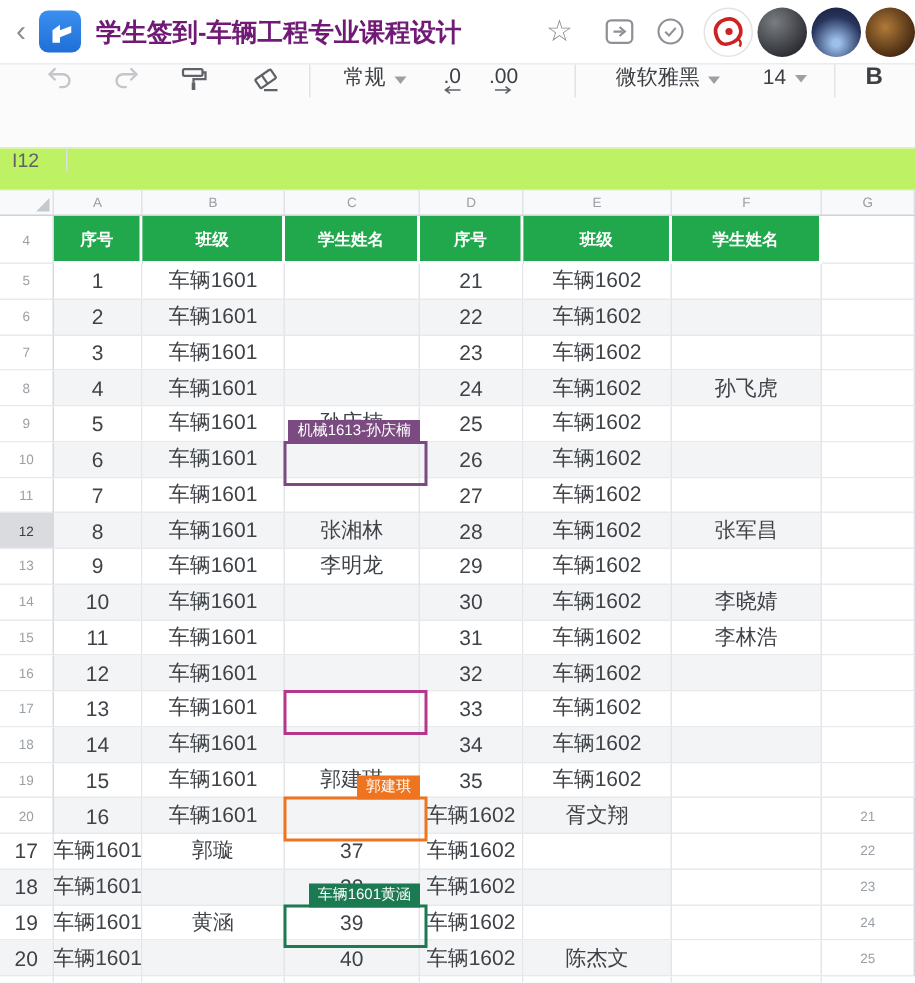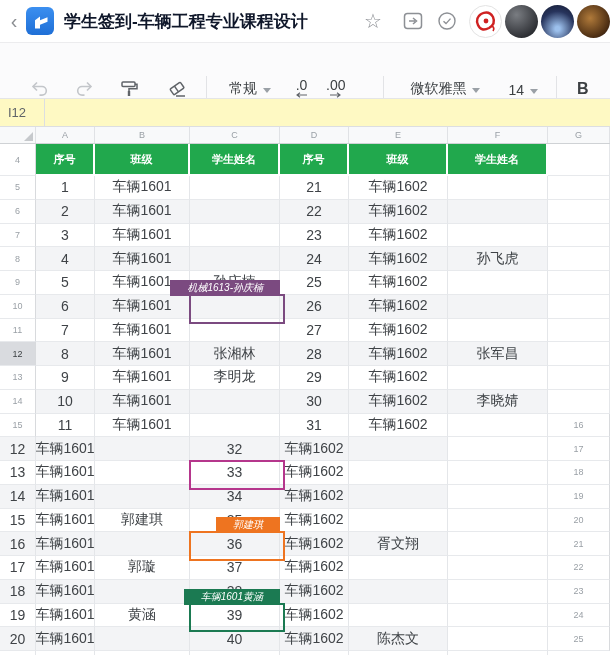--- a/index.html
+++ b/index.html
@@ -2,44 +2,44 @@
 <html><head>
 <meta charset="utf-8">
 <style>
   html,body{margin:0;padding:0;}
   body{width:610px;height:655px;overflow:hidden;background:#fff;
        font-family:"Liberation Sans","DejaVu Sans",sans-serif;-webkit-font-smoothing:antialiased;}
   .titlebar{height:42px;display:flex;align-items:center;padding:0 0 0 6px;box-sizing:border-box;background:#fff;}
   .back{font-size:20px;color:#8a8d91;width:16px;text-align:center;cursor:pointer;line-height:42px;}
   .logo{width:28px;height:28px;border-radius:6px;background:linear-gradient(180deg,#3b8ff0,#1f6fd6);
         display:flex;align-items:center;justify-content:center;margin-left:4px;flex:0 0 auto;}
-  .doc-title{font-size:17px;font-weight:bold;color:#0f172a;margin-left:10px;white-space:nowrap;}
+  .doc-title{font-size:17px;font-weight:bold;color:#701a75;margin-left:10px;white-space:nowrap;}
   .tb-spacer{flex:1;}
   .tb-icon{color:#8d9095;display:flex;align-items:center;justify-content:center;width:22px;height:22px;}
   .star-glyph{font-size:20px;line-height:20px;}
   .avatars{display:flex;align-items:center;margin-left:8px;}
   .avatar{width:33px;height:33px;border-radius:50%;margin-left:3px;flex:0 0 auto;box-sizing:border-box;}
   .av1{background:#fff;border:1px solid #e3e3e3;display:flex;align-items:center;justify-content:center;}
   .av2{background:radial-gradient(circle at 35% 30%, #7a7d82, #2c2e33 75%);}
   .av3{background:radial-gradient(circle at 50% 72%, #9cc0ec 8%, #27345c 60%, #141a30);}
   .av4{background:radial-gradient(circle at 40% 40%, #b07a3a, #4a2c12 70%, #1c1a30);}
 
   .toolbar{height:57px;background:#fbfbfc;border-top:1px solid #ececee;border-bottom:1px solid #e4e5e7;
-           display:flex;align-items:flex-end;padding-left:30px;box-sizing:border-box;}
+           display:flex;align-items:flex-start;padding-left:30px;box-sizing:border-box;}
   .ti{display:flex;align-items:center;justify-content:center;color:#5f6368;cursor:pointer;}
   .ti.dis{color:#c3c6ca;}
   .tdivider{width:1px;height:22px;background:#e2e3e6;}
   .ttext{font-size:14px;color:#3c4043;white-space:nowrap;display:flex;align-items:center;cursor:pointer;}
   .caret{width:0;height:0;border-left:4px solid transparent;border-right:4px solid transparent;
          border-top:5px solid #9aa0a6;margin-left:6px;margin-top:2px;}
   .dec{display:flex;flex-direction:column;align-items:center;cursor:pointer;}
   .dec .num{font-size:14px;color:#3c4043;line-height:14px;}
   .boldb{font-size:16px;font-weight:bold;color:#3c4043;cursor:pointer;}
 
-  .formula-row{height:27px;background:#fef9c3;border-bottom:1px solid #dcdee1;display:flex;align-items:stretch;}
+  .formula-row{height:27px;background:#bef264;border-bottom:1px solid #dcdee1;display:flex;align-items:stretch;flex-direction:column;}
   .namebox{width:45px;border-right:1px solid #dcdee1;display:flex;align-items:center;
            padding-left:8px;box-sizing:border-box;font-size:13px;color:#5f6368;}
   .fx-area{flex:1;}
 
   .col-headers{height:17px;display:grid;grid-template-columns:36px 59px 95px 90px 69px 99px 100px 1fr;
                background:#f8f9fa;border-bottom:1px solid #cfd2d5;box-sizing:border-box;}
   .col-headers>div{border-right:1px solid #e0e2e5;display:flex;align-items:center;justify-content:center;
                    font-size:9px;color:#9aa0a6;box-sizing:border-box;overflow:hidden;}
   .corner{justify-content:flex-end !important;align-items:flex-end !important;padding:2px;}
   .tri{width:0;height:0;border-left:9px solid transparent;border-bottom:9px solid #c6c9cc;}
@@ -52,21 +52,21 @@
   .cell{font-size:14px;color:#3f4347;background:#fff;border-right:1px solid #e4e6e9;border-bottom:1px solid #e7e9ec;}
   .cell.band{background:#f3f4f6;}
   .cell.gcol{background:#fff;}
   .gut{font-size:9px;color:#9aa0a6;background:#fff;border-right:1px solid #d8dadd;border-bottom:1px solid #e7e9ec;}
   .gut.sel{background:#d9dbdf;color:#3c4043;}
   .green{background:#21a84d;color:#fff;font-size:11px;font-weight:600;
          border-right:2px solid #fff;border-bottom:2px solid #fff;}
 
   .cursor-box{position:absolute;pointer-events:none;z-index:4;background:transparent;}
   .cursor-tag{position:absolute;pointer-events:none;z-index:5;color:#fff;font-size:10px;line-height:16px;
-              height:16px;padding:0 17px;white-space:nowrap;font-style:italic;}
+              height:16px;padding:0 6px;white-space:nowrap;}
 </style>
 </head>
 <body>
 
 <div class="titlebar">
   <div class="back">‹</div>
   <div class="logo">
     <svg width="20" height="20" viewBox="0 0 24 24">
       <path d="M6 21 L6 11 L12 6.5 L12 11 L21 7.5 L21 13 L12 16.5 L12 21 Z" fill="#ffffff"></path>
     </svg>
@@ -268,20 +268,21 @@
       <div class="cell band">30</div>
       <div class="cell band">车辆1602</div>
       <div class="cell band">李晓婧</div>
       <div class="cell gcol"></div>
       <div class="gut">15</div>
       <div class="cell">11</div>
       <div class="cell">车辆1601</div>
       <div class="cell"></div>
       <div class="cell">31</div>
       <div class="cell">车辆1602</div>
+      <div class="cell">李林浩</div>
       <div class="cell gcol"></div>
       <div class="gut">16</div>
       <div class="cell band">12</div>
       <div class="cell band">车辆1601</div>
       <div class="cell band"></div>
       <div class="cell band">32</div>
       <div class="cell band">车辆1602</div>
       <div class="cell band"></div>
       <div class="cell gcol"></div>
       <div class="gut">17</div>
@@ -305,21 +306,20 @@
       <div class="cell">车辆1601</div>
       <div class="cell">郭建琪</div>
       <div class="cell">35</div>
       <div class="cell">车辆1602</div>
       <div class="cell"></div>
       <div class="cell gcol"></div>
       <div class="gut">20</div>
       <div class="cell band">16</div>
       <div class="cell band">车辆1601</div>
       <div class="cell band"></div>
-      <div class="cell band">36</div>
       <div class="cell band">车辆1602</div>
       <div class="cell band">胥文翔</div>
       <div class="cell gcol"></div>
       <div class="gut">21</div>
       <div class="cell">17</div>
       <div class="cell">车辆1601</div>
       <div class="cell">郭璇</div>
       <div class="cell">37</div>
       <div class="cell">车辆1602</div>
       <div class="cell"></div>

